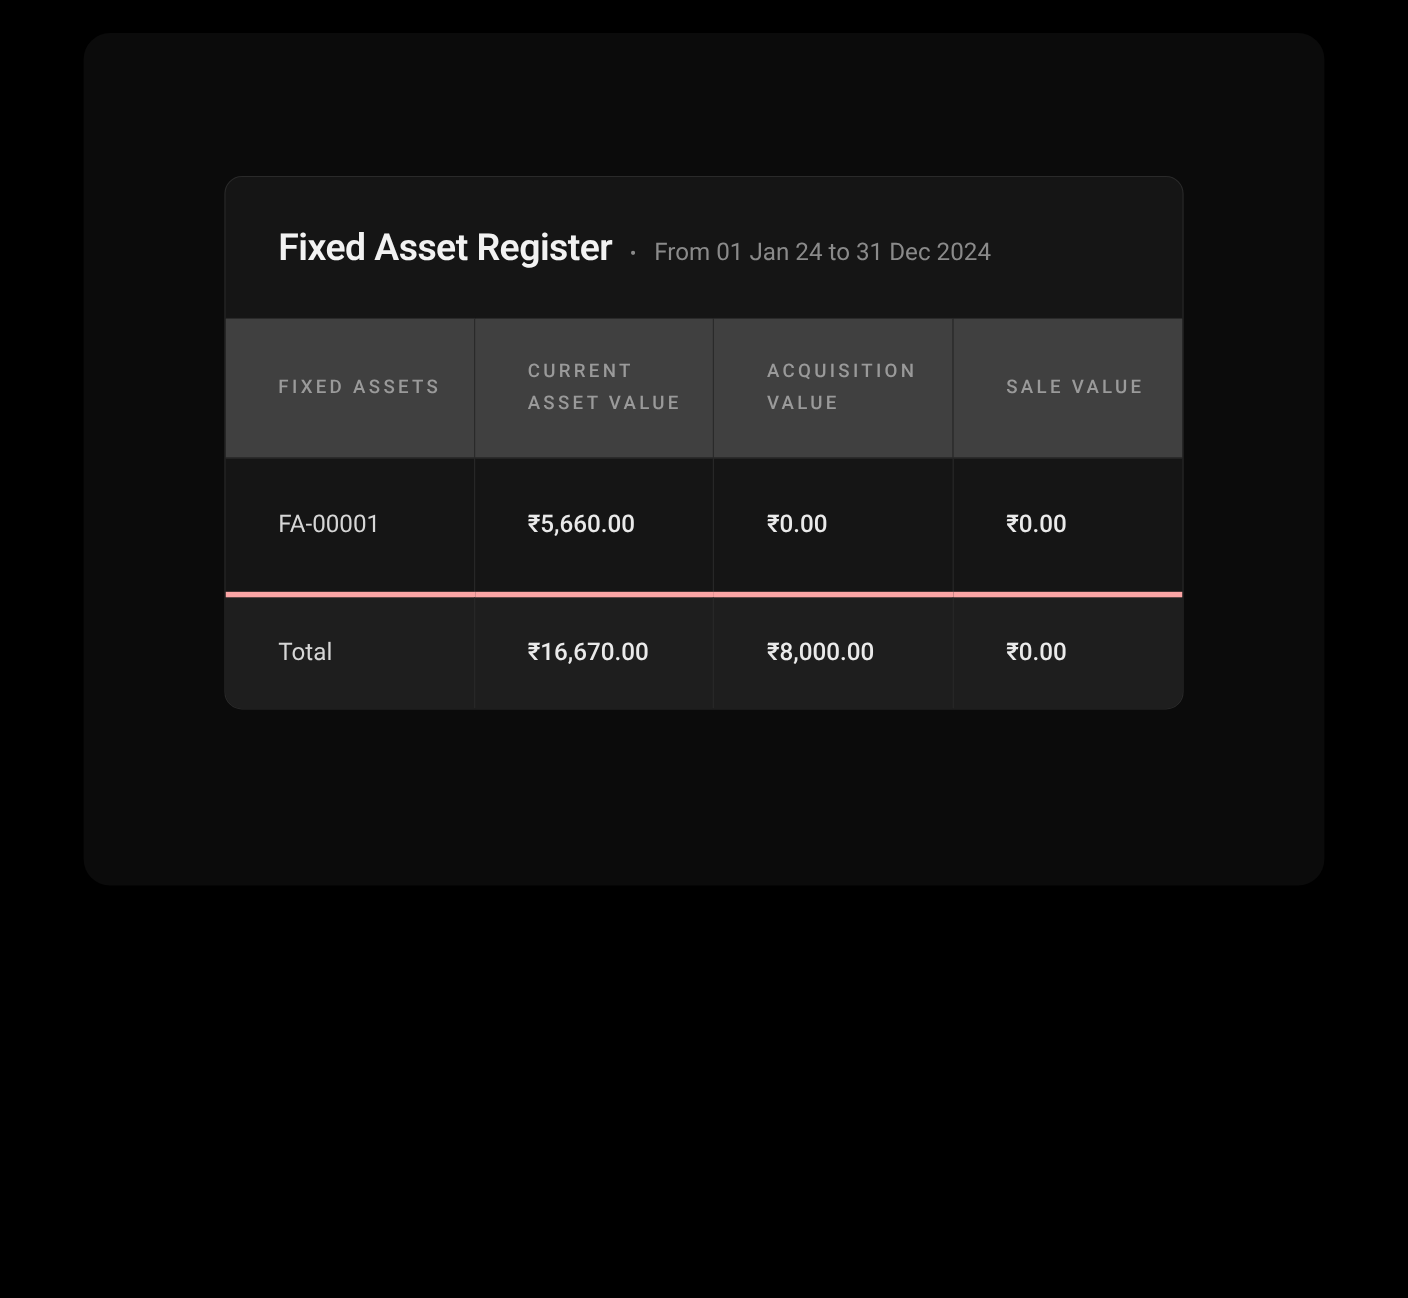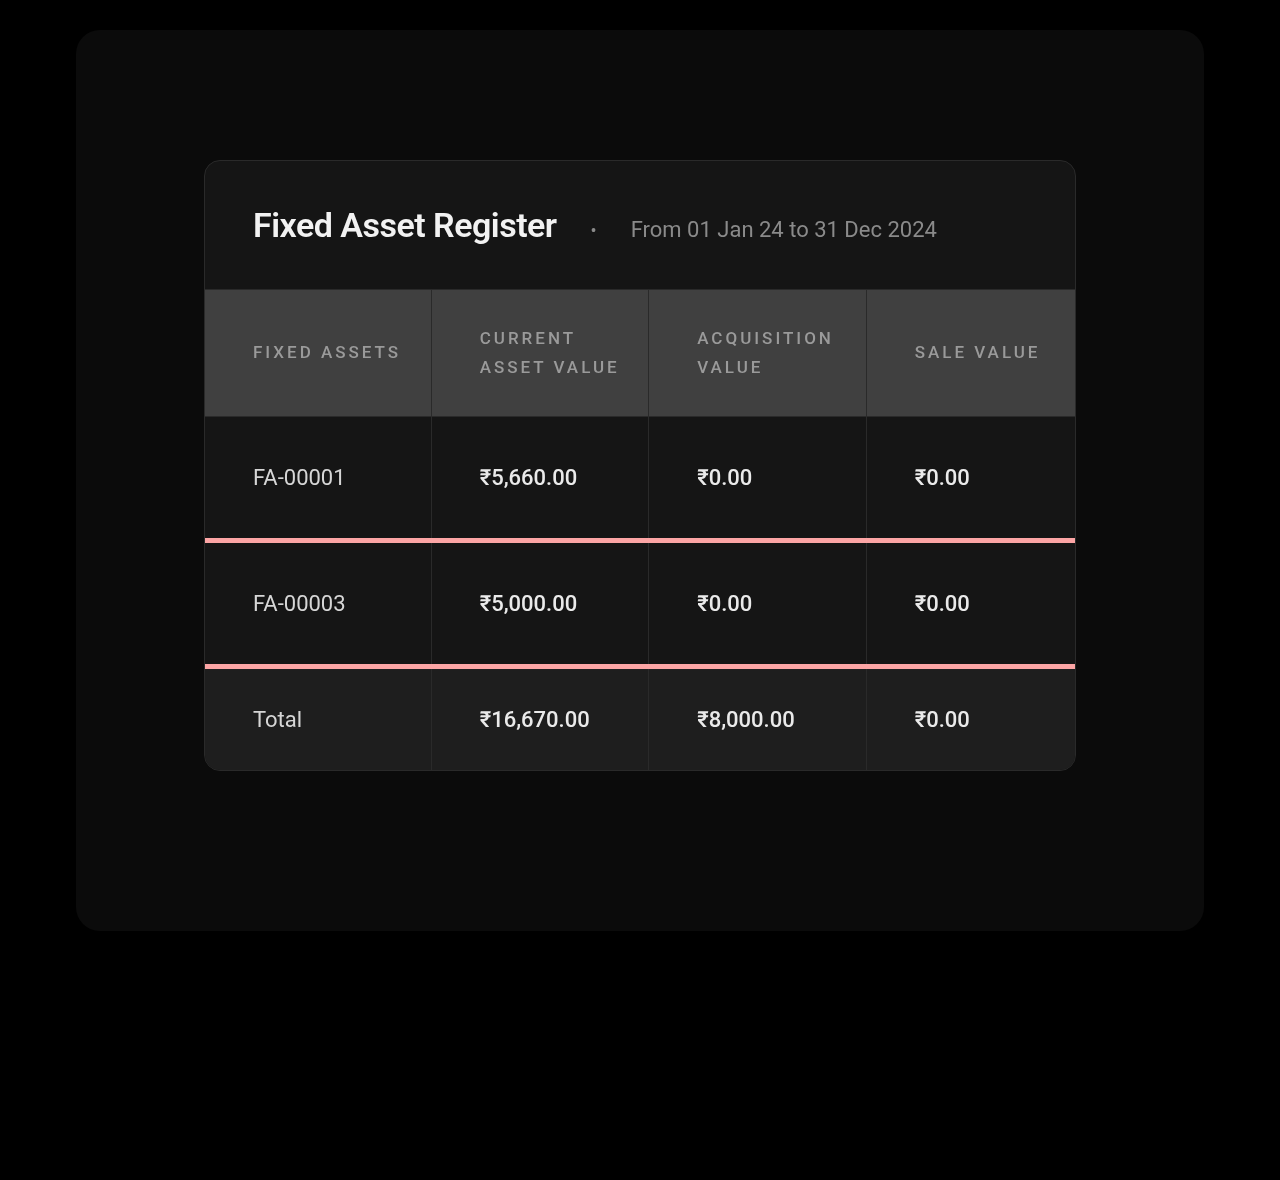--- a/index.html
+++ b/index.html
@@ -28,21 +28,21 @@
       width: 872px;
       margin: 0 auto;
       background: #151515;
       border: 1px solid #2a2a2a;
       border-radius: 16px;
       overflow: hidden;
     }
     .card-header {
       display: flex;
       align-items: baseline;
-      gap: 34px;
+      gap: 16px;
       padding: 44px 48px 44px 48px;
     }
     .card-title {
       color: #f2f2f2;
       font-size: 34px;
       font-weight: 600;
       letter-spacing: -0.5px;
     }
     .bullet {
       color: #8a8a8a;
@@ -127,26 +127,20 @@
           <th class="col-sale">SALE VALUE</th>
         </tr>
       </thead>
       <tbody>
         <tr>
           <td>FA-00001</td>
           <td>₹5,660.00</td>
           <td>₹0.00</td>
           <td>₹0.00</td>
         </tr>
-        <tr>
-          <td>FA-00003</td>
-          <td>₹5,000.00</td>
-          <td>₹0.00</td>
-          <td>₹0.00</td>
-        </tr>
         <tr class="total-row">
           <td>Total</td>
           <td>₹16,670.00</td>
           <td>₹8,000.00</td>
           <td>₹0.00</td>
         </tr>
       </tbody>
     </table>
   </div>
   <div class="panel-footer-space"></div>

